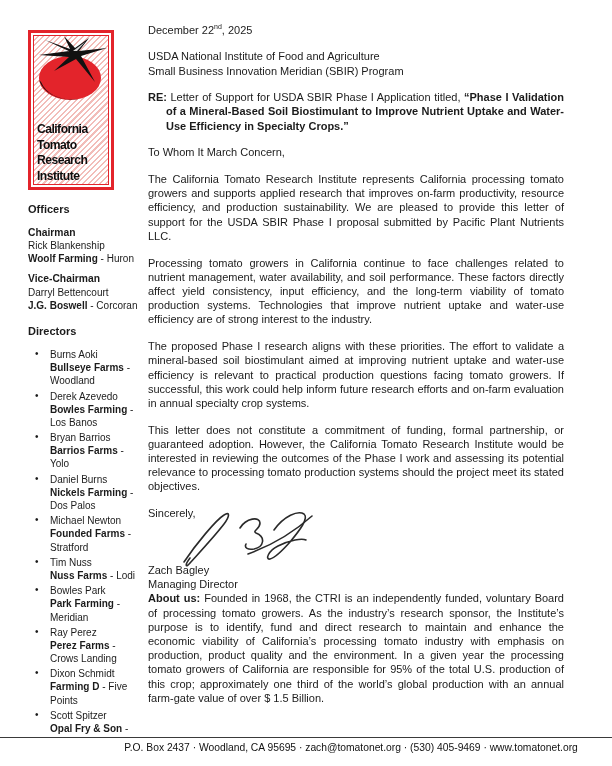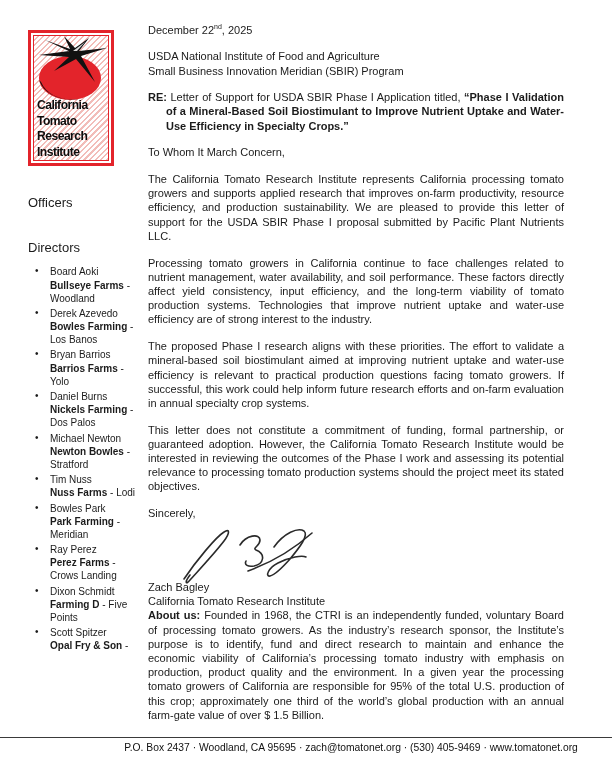--- a/index.html
+++ b/index.html
@@ -1,28 +1,28 @@
 <!DOCTYPE html>
 <html><head>
 <meta charset="utf-8">
 <style>
   html,body{margin:0;padding:0;background:#fff;}
   .page{position:relative;width:612px;height:766px;background:#fff;color:#1b1b1b;
         font-family:"Liberation Sans",sans-serif;overflow:hidden;}
 
   
   .sidebar{position:absolute;left:28px;top:30px;width:116px;font-size:10px;line-height:1.32;}
-  .logo{position:relative;width:86px;height:136px;box-sizing:border-box;border:3px solid #e3242b;
+  .logo{position:relative;width:86px;height:160px;box-sizing:border-box;border:3px solid #e3242b;
         box-shadow:inset 0 0 0 2px #fff, inset 0 0 0 3px #e3242b;
         background:repeating-linear-gradient(135deg,#fff 0 2.5px,#f2bdb9 2.5px 4px);}
   .tomato-svg{position:absolute;top:3px;left:2px;}
   .logo-words{position:absolute;left:6px;bottom:4px;font-weight:700;font-size:13.5px;
         line-height:15.5px;letter-spacing:-0.6px;color:#0d0d0d;transform:scaleX(0.9);
         transform-origin:left bottom;white-space:nowrap;}
-  .sb-heading{font-size:13px;font-weight:400;margin:28px 0 9px 0;}
+  .sb-heading{font-size:11px;font-weight:700;margin:12px 0 9px 0;}
   .officer{margin-bottom:7px;}
   .officer-role{font-weight:700;font-size:10.3px;}
   .farm{font-weight:700;}
   .directors-list{list-style:none;margin:0;padding:0;}
   .directors-list li{position:relative;padding-left:22px;margin-bottom:2px;}
   .directors-list li .bullet{position:absolute;left:7px;top:-1px;}
 
   
   .main{position:absolute;left:148px;top:20px;width:416px;font-size:11px;line-height:14.2px;}
   .main p{margin:0 0 12.5px 0;text-align:justify;}
@@ -57,29 +57,39 @@
       <div class="logo-words">
         <div>California</div>
         <div>Tomato</div>
         <div>Research</div>
         <div>Institute</div>
       </div>
     </div>
 
     <div class="sb-heading">Officers</div>
 
+    <div class="officer">
+      <div class="officer-role">Chairman</div>
+      <div>Rick Blankenship</div>
+      <div><span class="farm">Woolf Farming</span><span> - </span><span>Huron</span></div>
+    </div>
+    <div class="officer">
+      <div class="officer-role">Vice-Chairman</div>
+      <div>Darryl Bettencourt</div>
+      <div><span class="farm">J.G. Boswell</span><span> - </span><span>Corcoran</span></div>
+    </div>
 
     <div class="sb-heading">Directors</div>
 
     <ul class="directors-list">
-      <li><span class="bullet">•</span><span>Board Aoki</span><br><span class="farm">Bullseye Farms</span><span> - </span><span>Woodland</span></li>
+      <li><span class="bullet">•</span><span>Burns Aoki</span><br><span class="farm">Bullseye Farms</span><span> - </span><span>Woodland</span></li>
       <li><span class="bullet">•</span><span>Derek Azevedo</span><br><span class="farm">Bowles Farming</span><span> - </span><span>Los Banos</span></li>
       <li><span class="bullet">•</span><span>Bryan Barrios</span><br><span class="farm">Barrios Farms</span><span> - </span><span>Yolo</span></li>
       <li><span class="bullet">•</span><span>Daniel Burns</span><br><span class="farm">Nickels Farming</span><span> - </span><span>Dos Palos</span></li>
-      <li><span class="bullet">•</span><span>Michael Newton</span><br><span class="farm">Newton Bowles</span><span> - </span><span>Stratford</span></li>
+      <li><span class="bullet">•</span><span>Michael Newton</span><br><span class="farm">Founded Farms</span><span> - </span><span>Stratford</span></li>
       <li><span class="bullet">•</span><span>Tim Nuss</span><br><span class="farm">Nuss Farms</span><span> - </span><span>Lodi</span></li>
       <li><span class="bullet">•</span><span>Bowles Park</span><br><span class="farm">Park Farming</span><span> - </span><span>Meridian</span></li>
       <li><span class="bullet">•</span><span>Ray Perez</span><br><span class="farm">Perez Farms</span><span> - </span><span>Crows Landing</span></li>
       <li><span class="bullet">•</span><span>Dixon Schmidt</span><br><span class="farm">Farming D</span><span> - </span><span>Five Points</span></li>
       <li><span class="bullet">•</span><span>Scott Spitzer</span><br><span class="farm">Opal Fry &amp; Son</span><span> - </span></li>
 
     </ul>
 
   </div>
 
@@ -94,34 +104,34 @@
 
     <p class="re-block"><b>RE:</b><span> Letter of Support for USDA SBIR Phase I Application titled, </span><b>“Phase I Validation of a Mineral-Based Soil Biostimulant to Improve Nutrient Uptake and Water-Use Efficiency in Specialty Crops.”</b></p>
 
     <p class="plain">To Whom It March Concern,</p>
 
     <p>The California Tomato Research Institute represents California processing tomato growers and supports applied research that improves on-farm productivity, resource efficiency, and production sustainability. We are pleased to provide this letter of support for the USDA SBIR Phase I proposal submitted by Pacific Plant Nutrients LLC.</p>
     <p>Processing tomato growers in California continue to face challenges related to nutrient management, water availability, and soil performance. These factors directly affect yield consistency, input efficiency, and the long-term viability of tomato production systems. Technologies that improve nutrient uptake and water-use efficiency are of strong interest to the industry.</p>
     <p>The proposed Phase I research aligns with these priorities. The effort to validate a mineral-based soil biostimulant aimed at improving nutrient uptake and water-use efficiency is relevant to practical production questions facing tomato growers. If successful, this work could help inform future research efforts and on-farm evaluation in annual specialty crop systems.</p>
     <p>This letter does not constitute a commitment of funding, formal partnership, or guaranteed adoption. However, the California Tomato Research Institute would be interested in reviewing the outcomes of the Phase I work and assessing its potential relevance to processing tomato production systems should the project meet its stated objectives.</p>
 
-    <p class="plain" style="margin-bottom:17px;">Sincerely,</p>
+    <p class="plain" style="margin-bottom:0;">Sincerely,</p>
 
     <div class="sig-row">
       <svg class="sig-svg" width="170" height="72" viewBox="0 0 170 72" fill="none" stroke="#2a2a2a" stroke-width="1.6" stroke-linecap="round">
         <path d="M6,60 C18,42 38,18 46,13 C52,9 52,14 46,22 C36,35 20,52 12,61 C8,66 6,64 12,56"></path>
         <path d="M62,26 C68,16 82,14 82,21 C82,27 74,29 78,31 C88,35 86,45 76,47 C70,48 66,46 68,42"></path>
         <path d="M96,28 C106,14 120,8 126,12 C131,16 122,28 112,40 C104,49 96,56 92,57 C87,58 90,49 100,44 C112,38 124,36 128,38"></path>
         <path d="M70,52 C92,44 116,30 134,14"></path>
       </svg>
     </div>
 
     <div class="signer">
       <div>Zach Bagley</div>
-      <div>California Tomato Research Institute</div>
+      <div>Managing Director</div>
     </div>
 
     <p class="about"><b>About us:</b><span> Founded in 1968, the CTRI is an independently funded, voluntary Board of processing tomato growers. As the industry’s research sponsor, the Institute’s purpose is to identify, fund and direct research to maintain and enhance the economic viability of California’s processing tomato industry with emphasis on production, product quality and the environment. In a given year the processing tomato growers of California are responsible for 95% of the total U.S. production of this crop; approximately one third of the world’s global production with an annual farm-gate value of over $ 1.5 Billion.</span></p>
   </div>
 
   <div class="footer-rule"></div>
   <div class="footer-text">P.O. Box 2437 · Woodland, CA 95695 · zach@tomatonet.org · (530) 405-9469 · www.tomatonet.org</div>
 
 </div>
 

